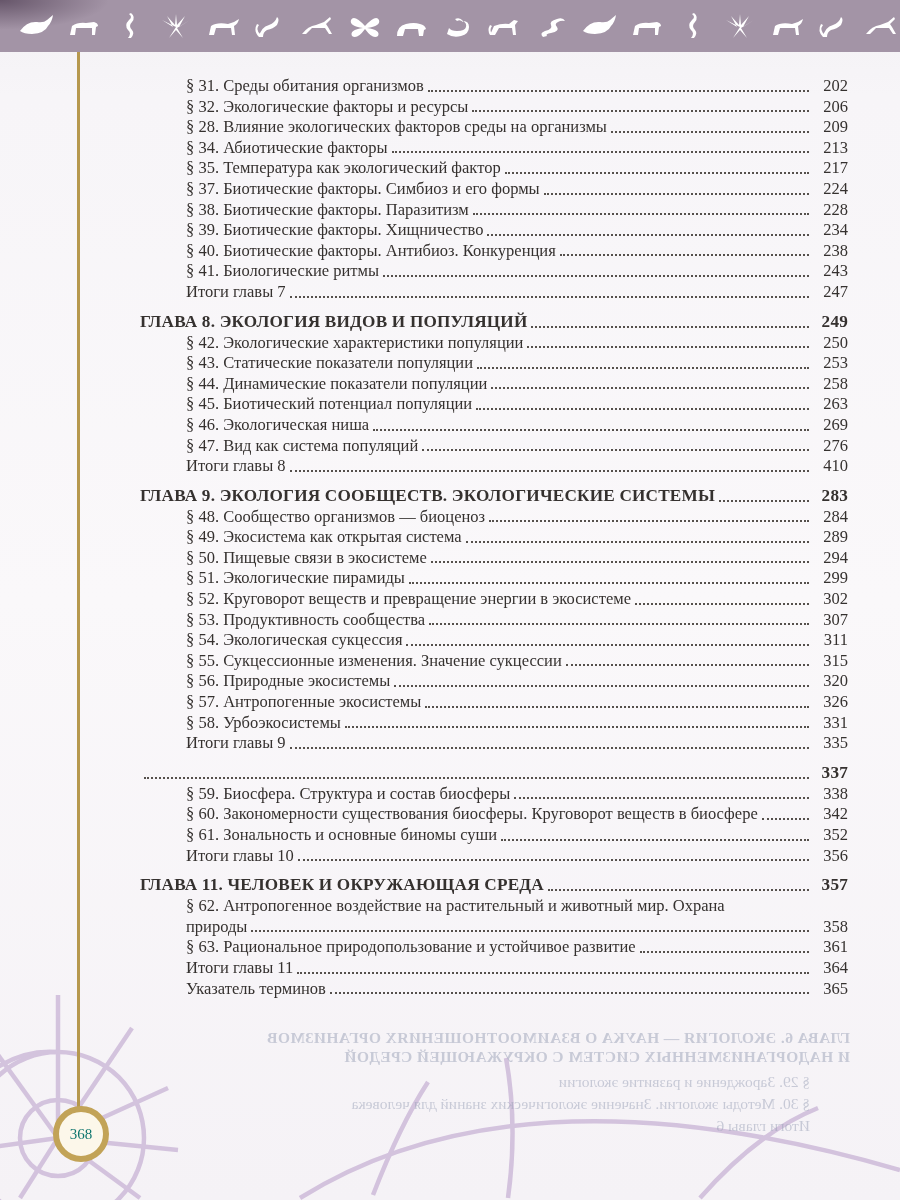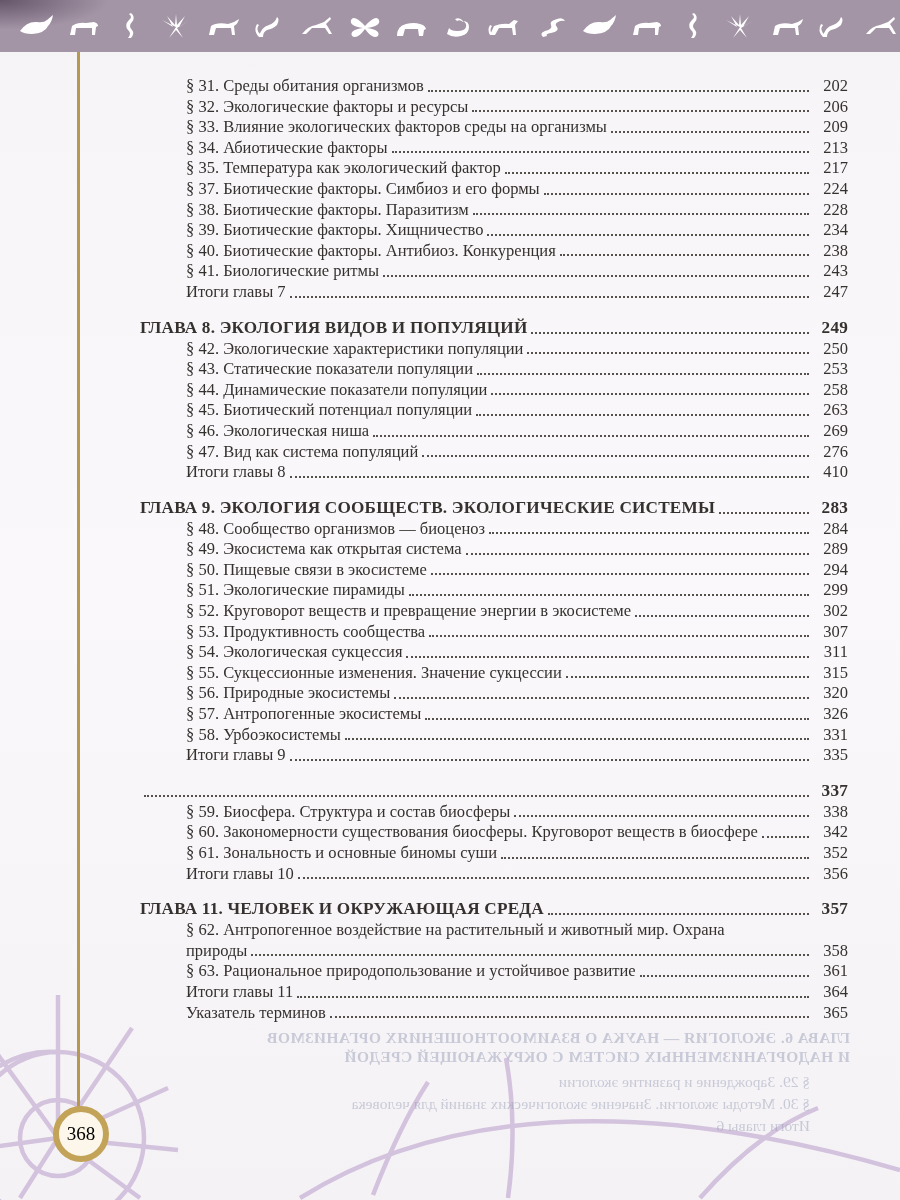--- a/index.html
+++ b/index.html
@@ -12,30 +12,30 @@
   
   .band { position:absolute; top:0; left:0; width:900px; height:52px; background:#a394a6; }
   .band::before { content:""; position:absolute; left:0; top:0; width:110px; height:30px;
     background:radial-gradient(ellipse at 0 0, rgba(52,34,56,.55), rgba(52,34,56,0) 70%); }
   .band svg { position:absolute; top:0; left:0; }
 
   
   .goldline { position:absolute; left:77px; top:52px; width:3px; height:1062px; background:#b6984e; }
   .pagebadge { position:absolute; left:53px; top:1106px; width:44px; height:44px; border-radius:50%;
     background:#fcf7ea; border:6px solid #c2a357; display:flex; align-items:center; justify-content:center;
-    font-size:19px; color:#000000; z-index:3; }
+    font-size:15px; color:#0f766e; z-index:3; }
 
   
   .watermark { position:absolute; left:0; top:940px; z-index:0; }
 
   
   .toc { position:absolute; left:140px; width:708px; top:76px; font-size:16.5px; z-index:2; }
   .row { display:flex; align-items:baseline; line-height:20.6px; }
   .row .t { flex:0 1 auto; white-space:nowrap; }
-  .chapter { font-weight:bold; font-size:17.2px; margin-top:13px; line-height:23px; letter-spacing:.2px; }
+  .chapter { font-weight:bold; font-size:17.2px; margin-top:7px; line-height:23px; letter-spacing:.2px; }
   .chapter:first-child { margin-top:0; }
   .e { padding-left:46px; }
   .ldr { flex:1 1 12px; min-width:10px; border-bottom:2px dotted #55504c; margin:0 5px 0 4px;
     align-self:flex-end; margin-bottom:5px; }
   .pg { flex:0 0 auto; min-width:34px; text-align:right; white-space:nowrap; }
   .wrap2 .t { white-space:normal; }
 
   
   .ghost { position:absolute; left:128px; width:722px; top:1028px; transform:scaleX(-1);
     color:#9aa1b7; opacity:.5; filter:blur(.4px); font-size:15.5px; line-height:19px; z-index:1; }
@@ -139,21 +139,21 @@
       <span class="t">§ 31. Среды обитания организмов</span>
       <span class="ldr"></span>
       <span class="pg">202</span>
     </div>
   <div class="row e">
       <span class="t">§ 32. Экологические факторы и ресурсы</span>
       <span class="ldr"></span>
       <span class="pg">206</span>
     </div>
   <div class="row e">
-      <span class="t">§ 33. Влияние экологических факторов среды на организмы</span>
+      <span class="t">§ 28. Влияние экологических факторов среды на организмы</span>
       <span class="ldr"></span>
       <span class="pg">209</span>
     </div>
   <div class="row e">
       <span class="t">§ 34. Абиотические факторы</span>
       <span class="ldr"></span>
       <span class="pg">213</span>
     </div>
   <div class="row e">
       <span class="t">§ 35. Температура как экологический фактор</span>

